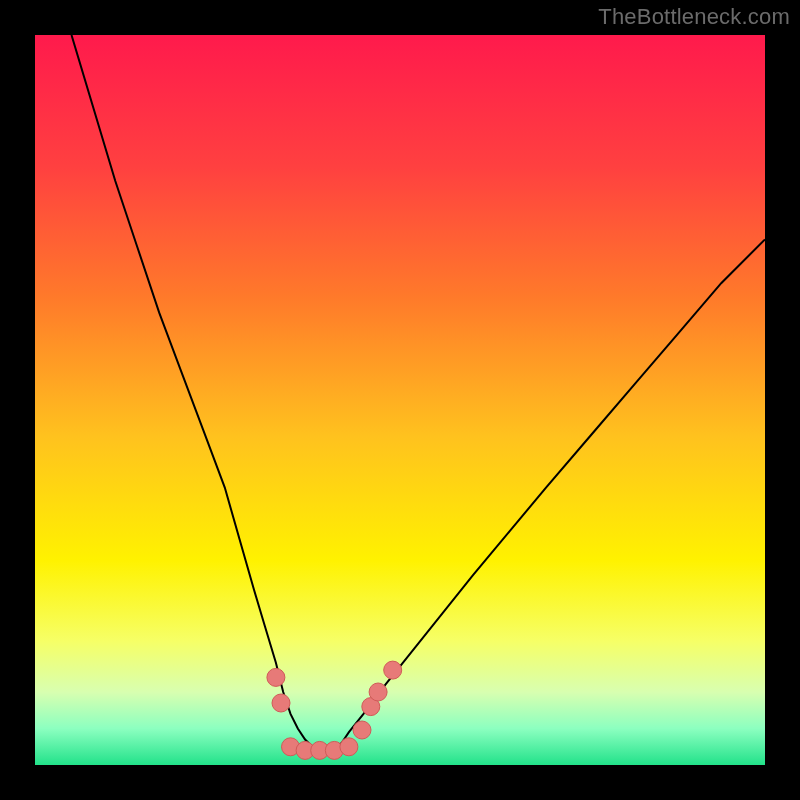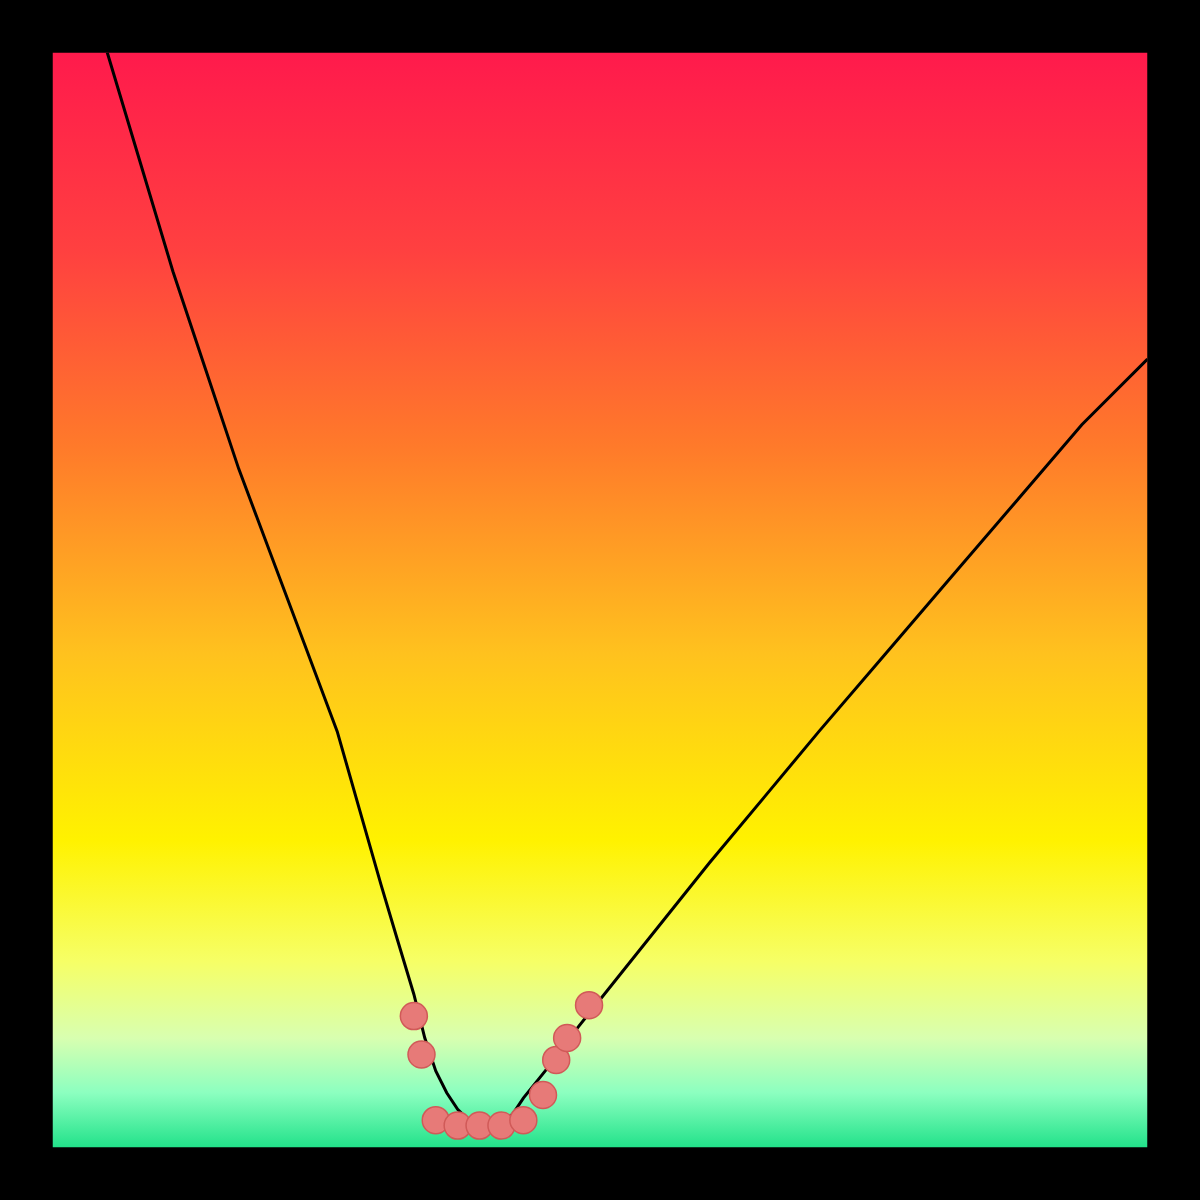--- a/index.html
+++ b/index.html
@@ -39,20 +39,21 @@
   }
   svg {
     display: block;
   }
 </style>
 </head>
 <body>
 
 <div class="frame">
 
+  <div class="watermark">TheBottleneck.com</div>
 
   <div class="plot">
     <svg id="chart-svg" width="730" height="730" viewBox="0 0 730 730">
       <defs>
         <linearGradient id="bg-grad" x1="0" y1="0" x2="0" y2="1">
             <stop offset="0%" stop-color="#ff1a4c"></stop>
             <stop offset="18%" stop-color="#ff4040"></stop>
             <stop offset="36%" stop-color="#ff7a2a"></stop>
             <stop offset="55.00000000000001%" stop-color="#ffc21e"></stop>
             <stop offset="72%" stop-color="#fff200"></stop>

